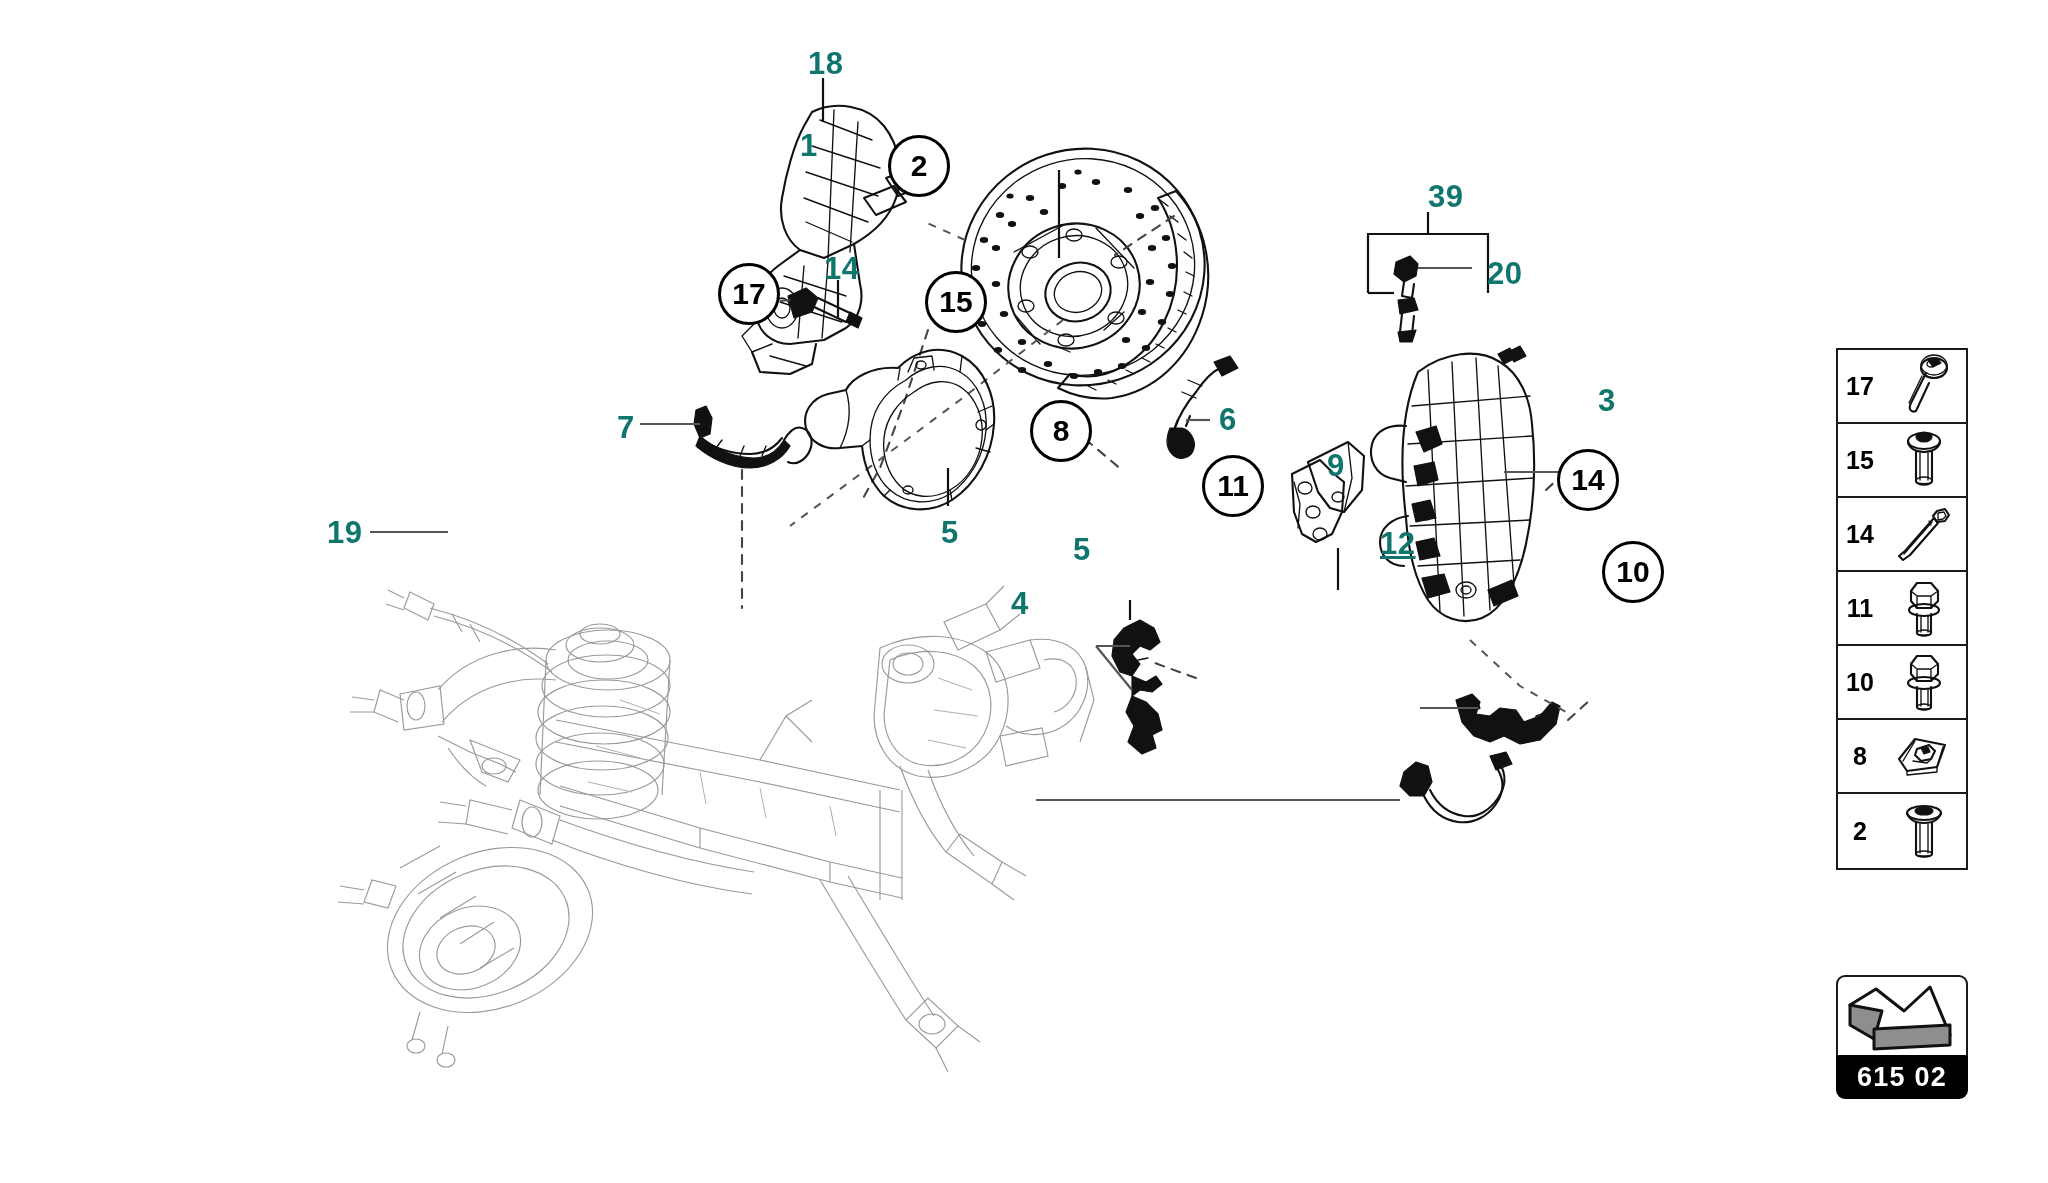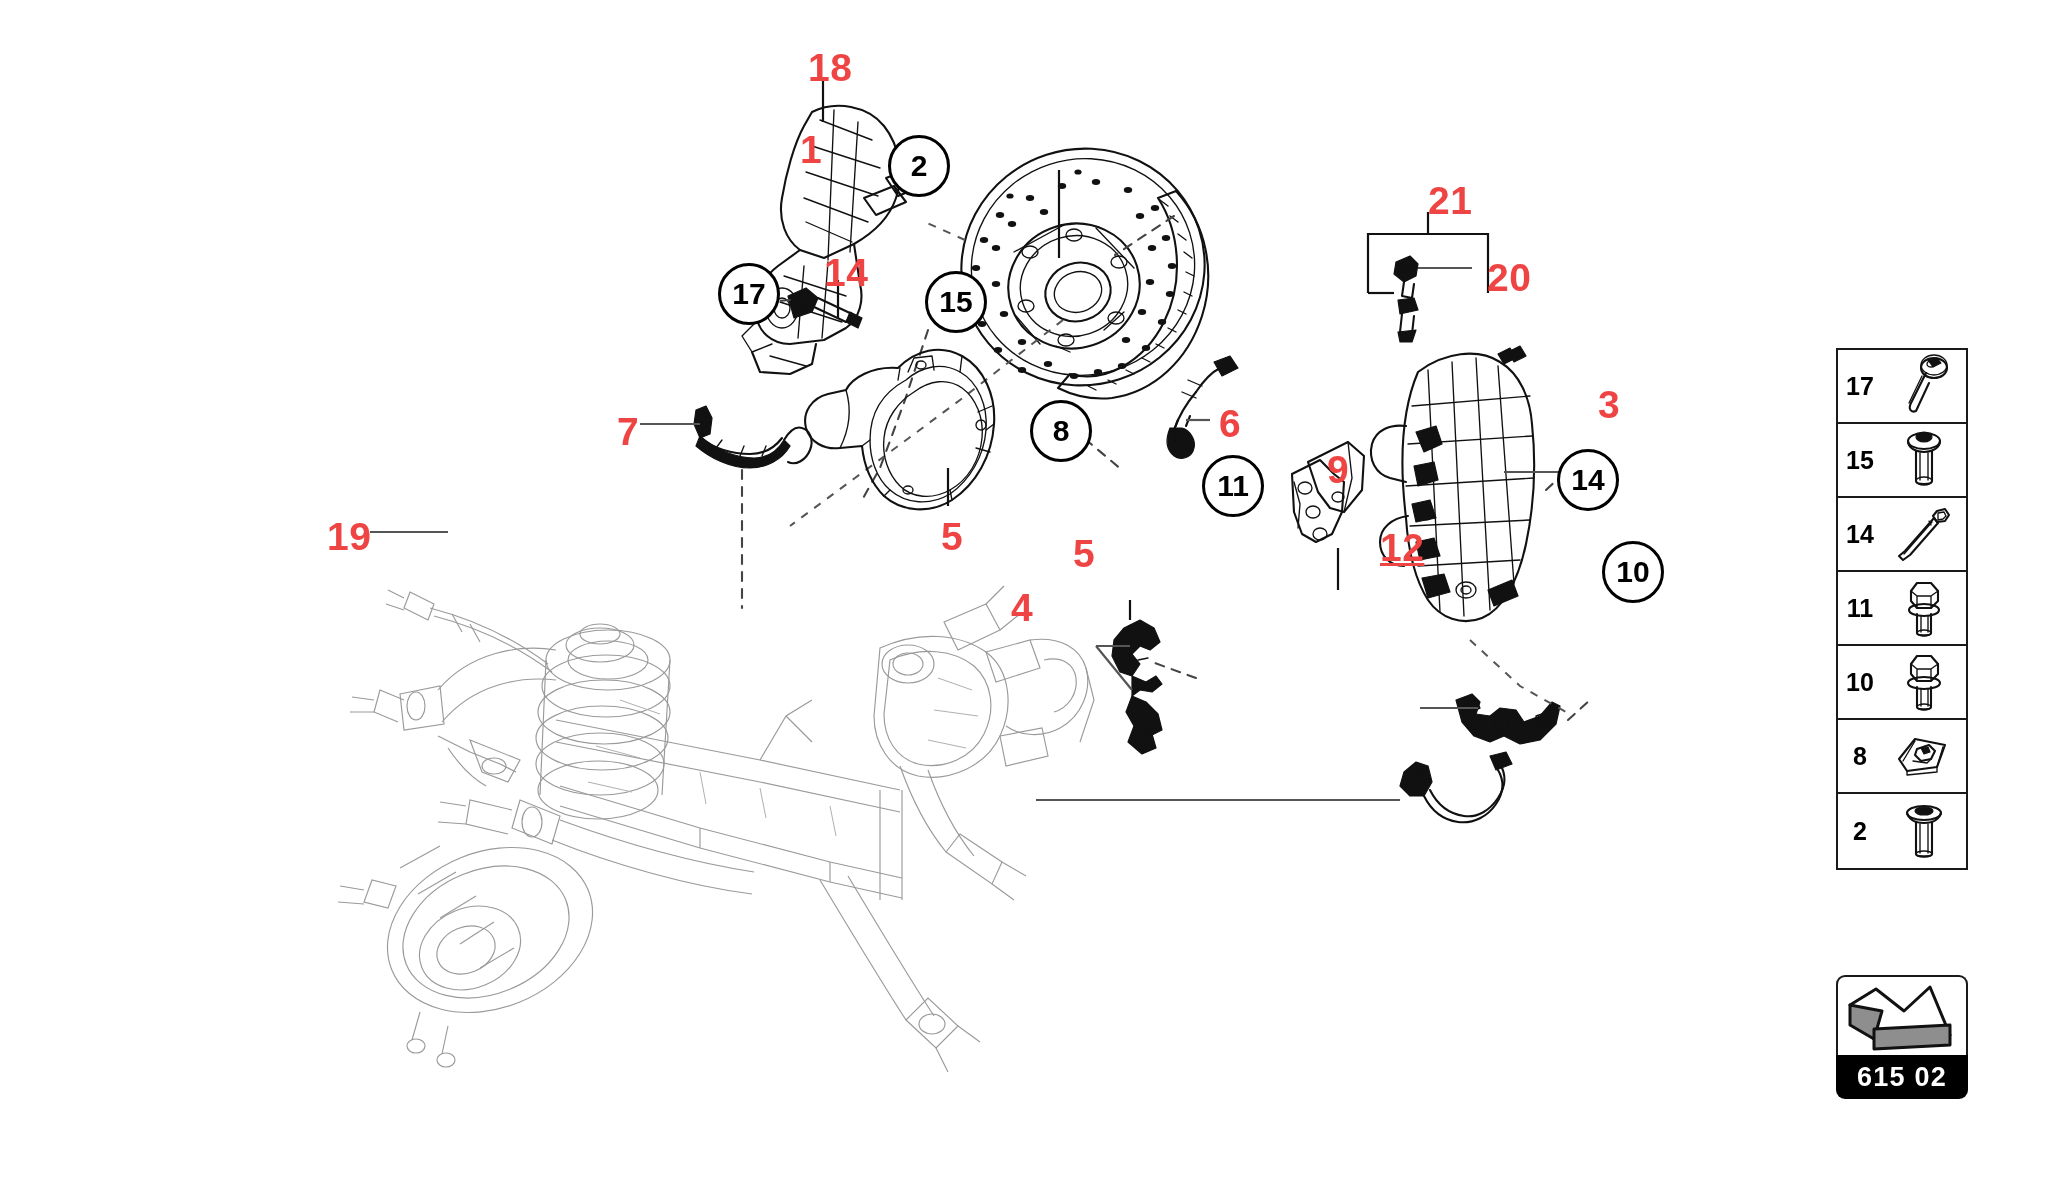--- a/index.html
+++ b/index.html
@@ -2,22 +2,22 @@
 <html><head>
 <meta charset="utf-8">
 <style>
   html,body{margin:0;padding:0;background:#fff;}
   body{width:2048px;height:1183px;position:relative;overflow:hidden;
        font-family:"Liberation Sans","DejaVu Sans",sans-serif;color:#000;}
   #stage{position:absolute;inset:0;width:2048px;height:1183px;background:#ffffff;}
   svg{position:absolute;top:0;left:0;width:2048px;height:1183px;overflow:visible;}
 
   
-  .lbl{position:absolute;font-weight:bold;font-size:39px;line-height:1;
-       letter-spacing:.5px;color:#ef4444;white-space:nowrap;}
+  .lbl{position:absolute;font-weight:bold;font-size:31px;line-height:1;
+       letter-spacing:.5px;color:#0f766e;white-space:nowrap;}
 
   
   .balloon{position:absolute;width:56px;height:56px;border:3.5px solid #000;
            border-radius:50%;background:#fff;display:flex;align-items:center;
            justify-content:center;font-weight:bold;font-size:30px;color:#000;}
 
   
   #legend{position:absolute;left:1836px;top:348px;width:132px;
           border:2.5px solid #1a1a1a;background:#fff;box-sizing:border-box;}
   .lgrow{display:flex;align-items:center;height:74px;
@@ -466,21 +466,21 @@
 <div class="balloon" style="left:1202px;top:455px;">11</div>
 <div class="lbl" style="left:1380px;top:528px;text-decoration:underline;">12</div>
 <div class="lbl" style="left:824px;top:253px;">14</div>
 <div class="balloon" style="left:1557px;top:449px;">14</div>
 <div class="balloon" style="left:925px;top:271px;">15</div>
 <div class="lbl" style="left:941px;top:517px;">5</div>
 <div class="balloon" style="left:718px;top:263px;">17</div>
 <div class="lbl" style="left:808px;top:48px;">18</div>
 <div class="lbl" style="left:327px;top:517px;">19</div>
 <div class="lbl" style="left:1487px;top:258px;">20</div>
-<div class="lbl" style="left:1428px;top:181px;">21</div>
+<div class="lbl" style="left:1428px;top:181px;">39</div>
 
 <svg style="pointer-events:none">
   <path class="leader" d="M370 532 L448 532"></path>
 </svg>
 
 <div id="legend">
 
   <div class="lgrow">
     <div class="lgnum">17</div>
     <div class="lgpic">

